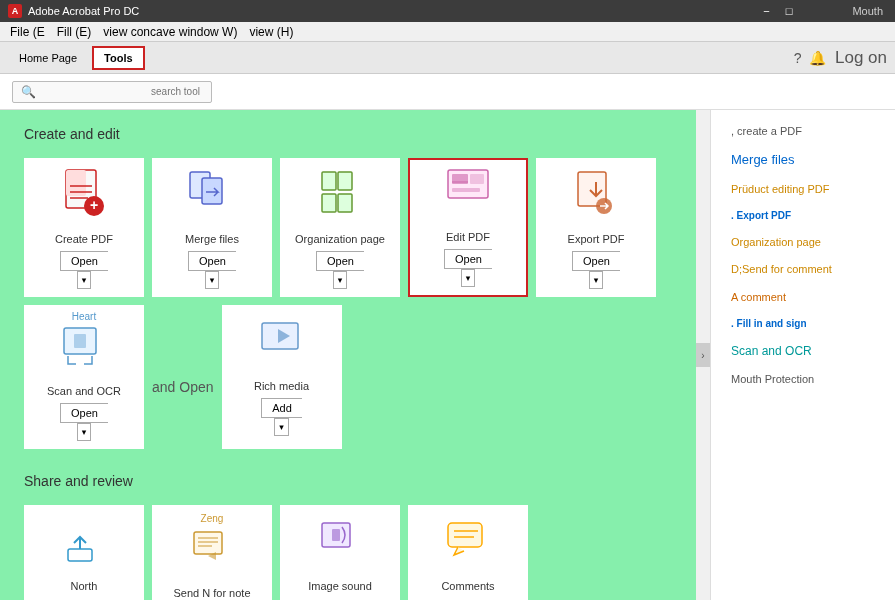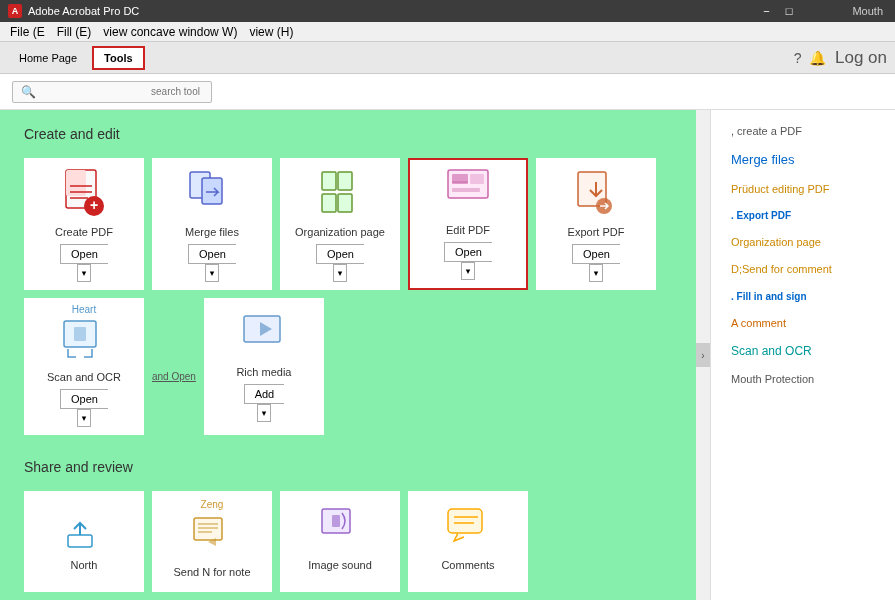--- a/index.html
+++ b/index.html
@@ -140,20 +140,21 @@
       align-items: center;
       justify-content: center;
       margin-bottom: 4px;
     }
 
     .tool-name {
       font-size: 11px;
       color: #333;
       text-align: center;
       margin-bottom: 6px;
+      margin-top: 7px;
     }
 
     .btn-group {
       display: flex;
       align-items: center;
       flex-direction: column;
     }
 
     .btn-main {
       padding: 3px 10px;
@@ -339,21 +340,21 @@
               <path d="M32 36 L32 44 L24 44" stroke="#5599cc" stroke-width="1.5" fill="none"></path>
             </svg>
           </div>
           <div class="tool-name">Scan and OCR</div>
           <div class="btn-group">
             <button class="btn-main">Open</button>
             <button class="btn-arrow">▾</button>
           </div>
         </div>
 
-        <div style="font-size:10px; color:#555; writing-mode:horizontal-tb; align-self:center; margin-top:20px;text-decoration:underline;">and Open</div>
+        <div style="font-size:14px; color:#555; writing-mode:horizontal-tb; align-self:center; margin-top:20px;">and Open</div>
 
         <div class="tool-card">
           <div class="tool-icon">
             <svg width="48" height="52" viewBox="0 0 48 52">
               <rect x="4" y="8" width="36" height="26" rx="2" fill="#e8f0ff" stroke="#6699cc" stroke-width="1.5"></rect>
               <polygon points="20,14 20,28 32,21" fill="#6699cc" opacity="0.7"></polygon>
             </svg>
           </div>
           <div class="tool-name">Rich media</div>
           <div class="btn-group">
@@ -425,19 +426,19 @@
     <div style="width:14px; height:24px; background:#ccc; display:flex; align-items:center; justify-content:center; cursor:pointer; font-size:10px; color:#555;">›</div>
   </div>
 
   <div class="sidebar">
     <div class="sidebar-item small">, create a PDF</div>
     <div class="sidebar-item blue">Merge files</div>
     <div class="sidebar-item gold">Prüduct editing PDF</div>
     <div class="sidebar-item bold-blue">. Export PDF</div>
     <div class="sidebar-item gold">Organization page</div>
     <div class="sidebar-item gold">D;Send for comment</div>
+    <div class="sidebar-item orange">A comment</div>
     <div class="sidebar-item bold-blue">. Fill in and sign</div>
-    <div class="sidebar-item orange">A comment</div>
     <div class="sidebar-item teal">Scan and OCR</div>
     <div class="sidebar-item small">Mouth Protection</div>
   </div>
 
 </div>
 
 </body></html>

